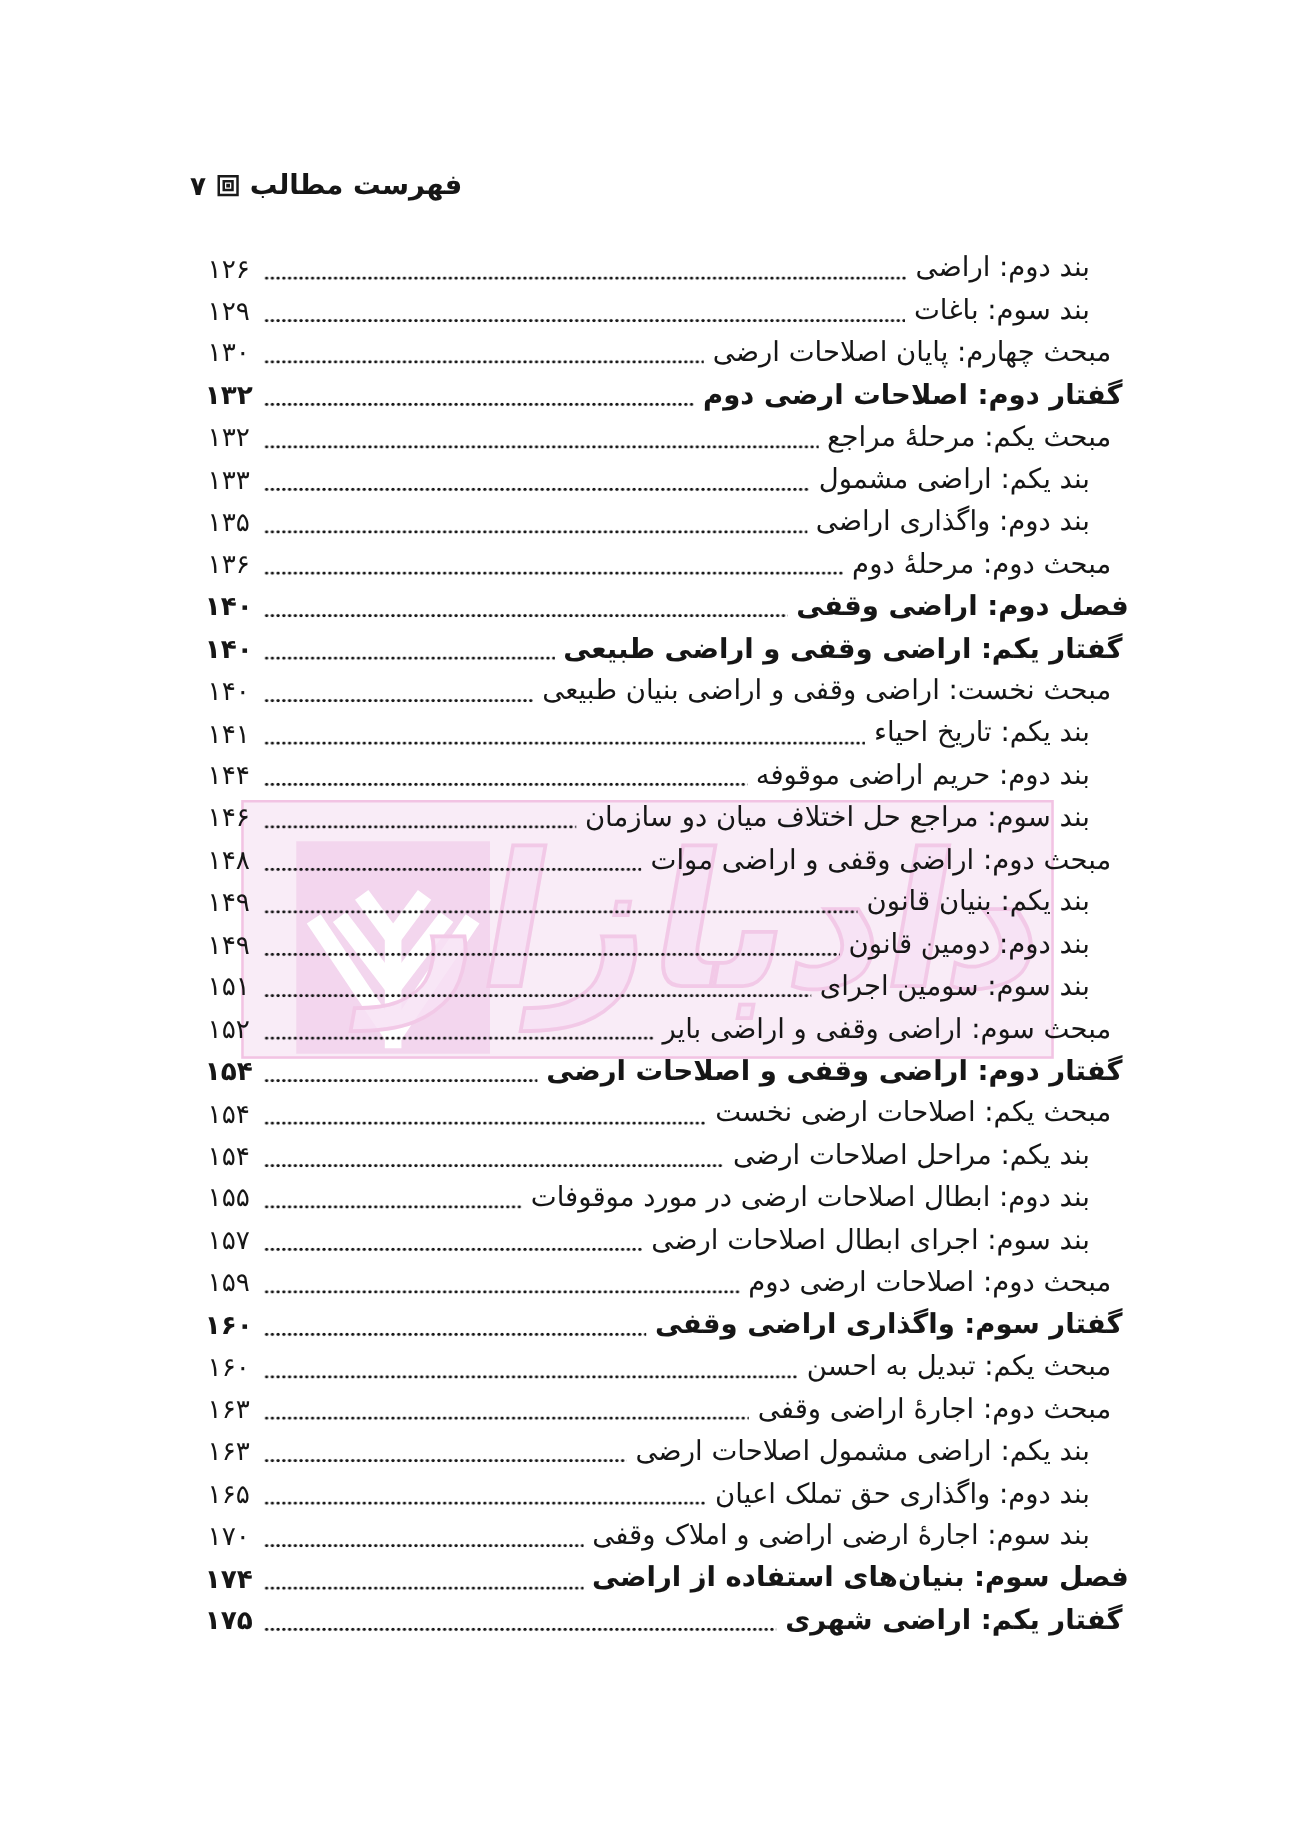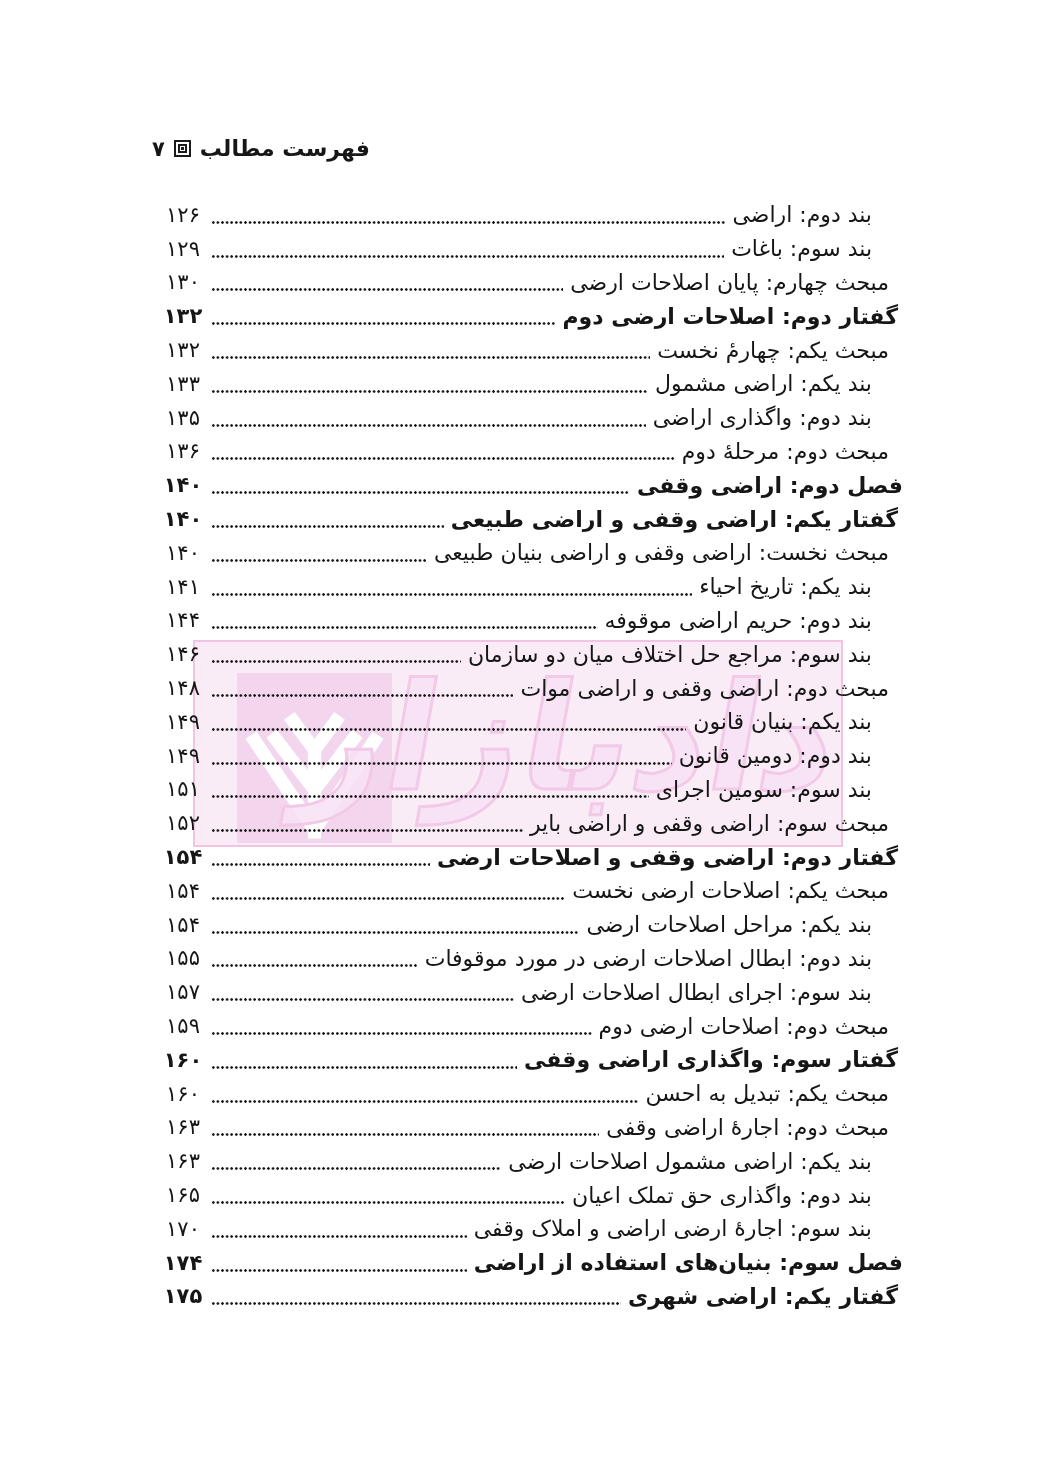--- a/index.html
+++ b/index.html
@@ -141,21 +141,21 @@
     <span class="page">۱۳۰</span>
   </div>
 
   <div class="row level-goftar">
     <span class="title">گفتار دوم: اصلاحات ارضی دوم</span>
     <span class="leader"></span>
     <span class="page">۱۳۲</span>
   </div>
 
   <div class="row level-mabhas">
-    <span class="title">مبحث یکم: چهارمٔ نخست</span>
+    <span class="title">مبحث یکم: مرحلهٔ مراجع</span>
     <span class="leader"></span>
     <span class="page">۱۳۲</span>
   </div>
 
   <div class="row level-band">
     <span class="title">بند یکم: اراضی مشمول</span>
     <span class="leader"></span>
     <span class="page">۱۳۳</span>
   </div>
 

